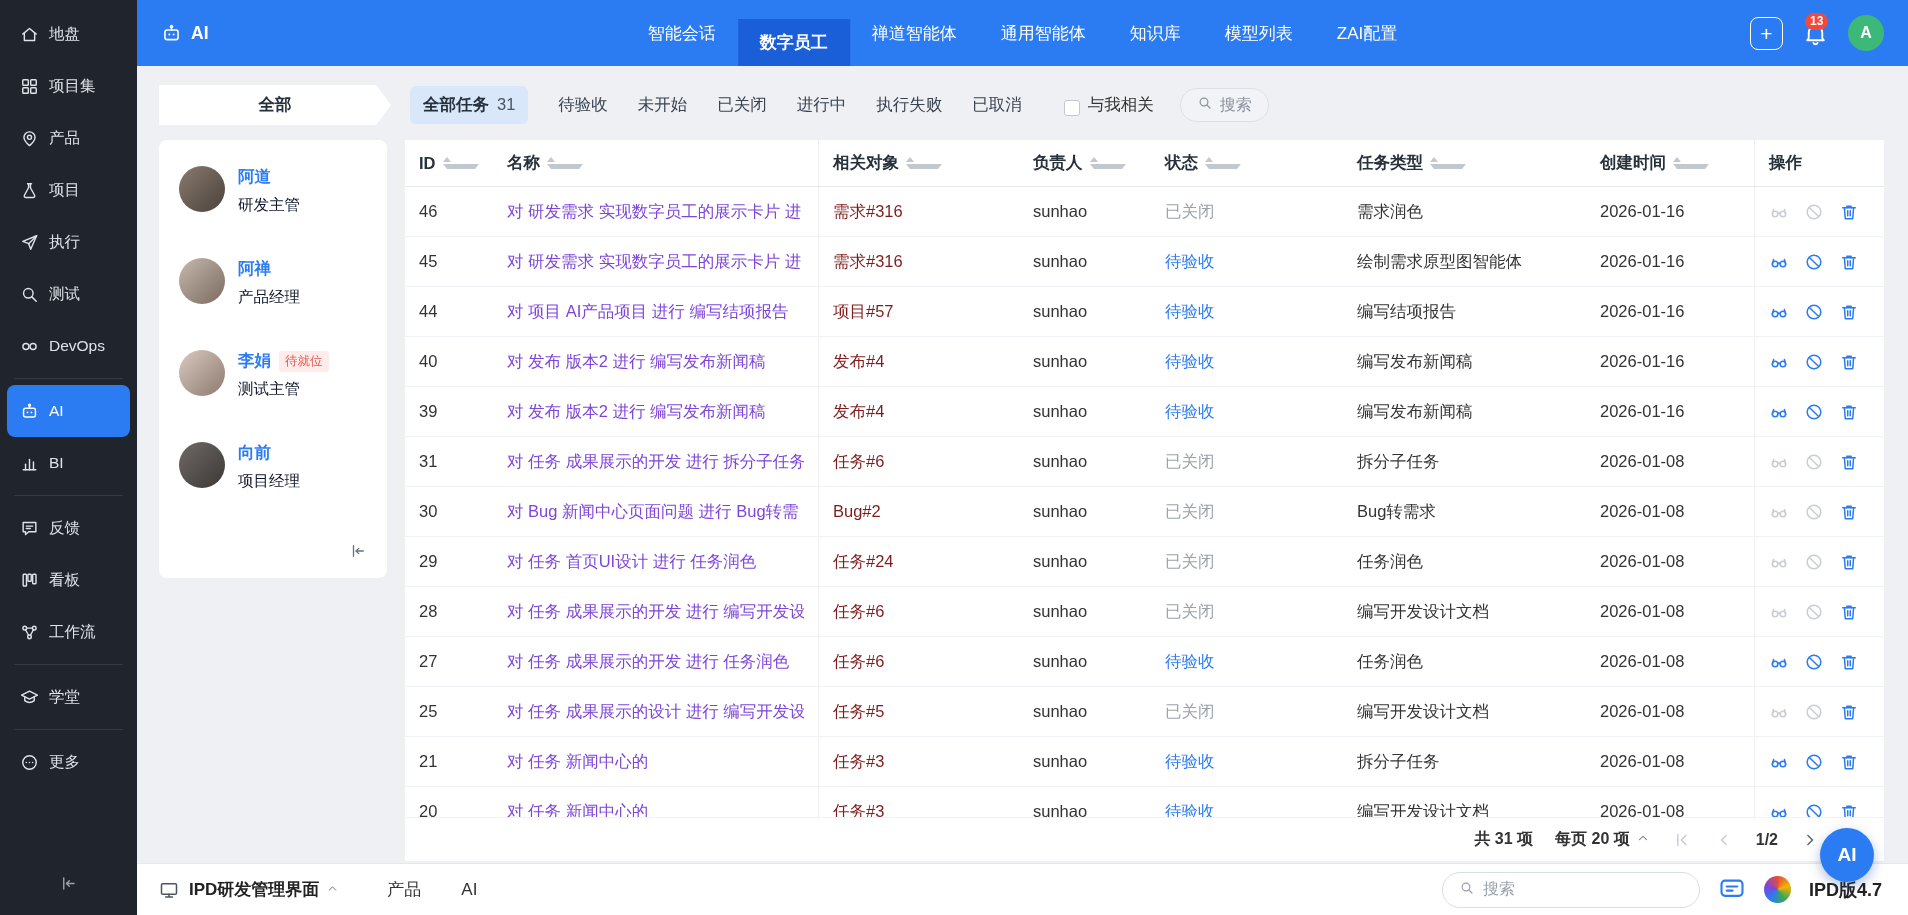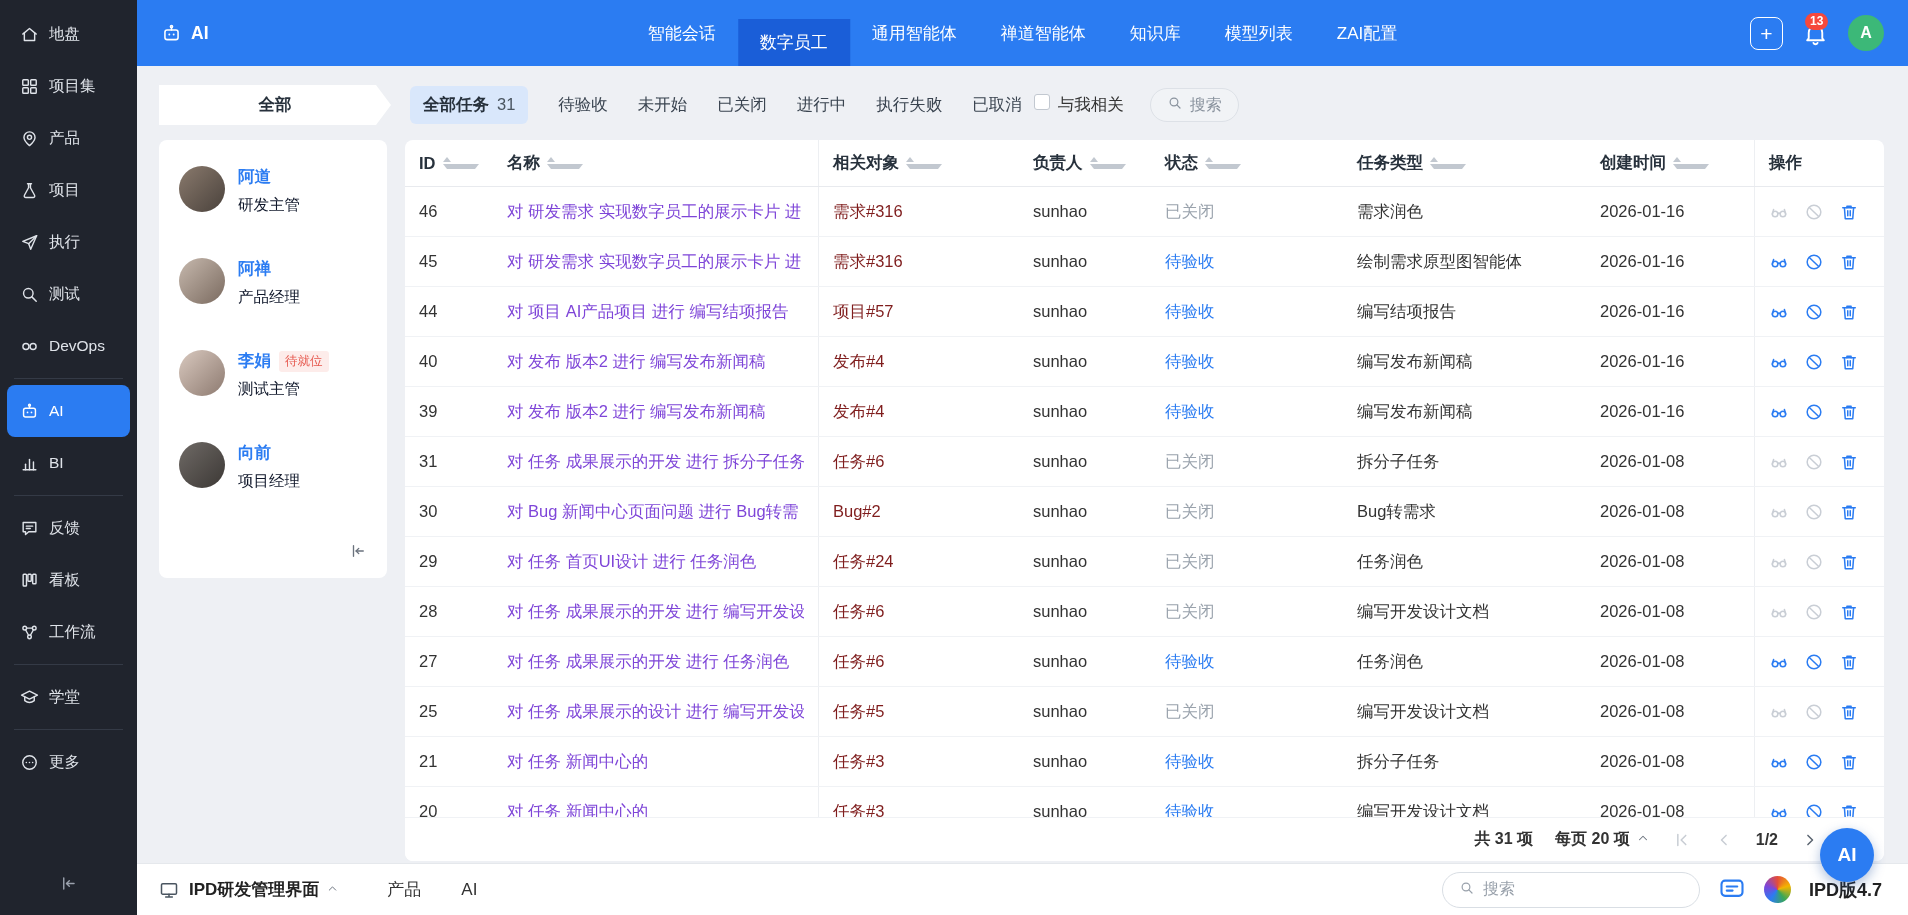--- a/index.html
+++ b/index.html
@@ -28,21 +28,21 @@
   .topbar { height:66px; background:#2b7cf2; display:flex; align-items:center;
     color:#fff; flex:none; position:relative; }
   .brand { display:flex; align-items:center; gap:9px; margin-left:24px; font-size:17.5px;
     font-weight:600; }
   .brand .bicon { width:21px; height:21px; display:inline-flex; }
   .brand .bicon svg { width:21px; height:21px; }
   .topnav { position:absolute; left:50%; transform:translateX(-50%); height:66px;
     display:flex; align-items:stretch; }
   .topnav .tn { display:flex; align-items:center; padding:0 22px; font-size:17px;
     cursor:pointer; white-space:nowrap; }
-  .topnav .tn.active { background:#1a5ed8; font-weight:400;margin-top:19px; }
+  .topnav .tn.active { background:#1a5ed8; font-weight:700;margin-top:19px; }
   .top-actions { margin-left:auto; display:flex; align-items:center; gap:20px;
     padding-right:24px; }
   .plus-btn { width:33px; height:33px; border:1.8px solid #fff; border-radius:8px;
     background:transparent; color:#fff; font-size:21px; line-height:29px; cursor:pointer; }
   .bell-wrap { position:relative; width:25px; height:25px; cursor:pointer; }
   .bell-wrap svg { width:25px; height:25px; }
   .bell-badge { position:absolute; top:-8px; left:2px; background:#f5483b; color:#fff;
     font-size:12px; line-height:17px; height:17px; padding:0 5px; border-radius:9px;
     font-weight:600; }
   .user-avatar { width:36px; height:36px; border-radius:50%; background:#3cb878;
@@ -56,21 +56,21 @@
     margin-bottom:14px; }
   .crumb { width:232px; height:40px; background:#fff; flex:none; display:flex;
     align-items:center; justify-content:center; font-size:16.5px; font-weight:700;
     color:#27313c; clip-path:polygon(0 0, calc(100% - 15px) 0, 100% 50%,
     calc(100% - 15px) 100%, 0 100%); cursor:pointer; }
   .ftabs { display:flex; align-items:center; gap:30px; margin-left:19px; }
   .ftab { font-size:16.5px; color:#3a4450; cursor:pointer; white-space:nowrap; }
   .ftab.active { background:#d9e7fb; padding:8px 13px; border-radius:6px; color:#27313c;
     font-weight:700; }
   .ftab .count { font-weight:400; color:#4a5560; margin-left:8px; }
-  .chk { display:flex; align-items:flex-start; gap:8px; margin-left:12px; font-size:16.5px;
+  .chk { display:flex; align-items:flex-end; gap:8px; margin-left:42px; font-size:16.5px;
     color:#333; cursor:pointer; white-space:nowrap; }
   .chk .box { width:16px; height:16px; border:1.5px solid #c2c8d0; border-radius:3px;
     background:#fff; }
   .searchpill { display:flex; align-items:center; gap:7px; margin-left:26px; height:34px;
     padding:0 16px; border-radius:17px; background:#f1f3f6; border:1px solid #dde1e7;
     color:#8a939e; font-size:16px; cursor:text; }
   .searchpill svg { width:16px; height:16px; }
 
   .body-row { flex:1; min-height:0; display:flex; align-items:flex-start; }
 
@@ -85,21 +85,21 @@
   .av3 { background:linear-gradient(135deg,#6f6a66,#3c3835); }
   .emp-name { font-size:16.5px; font-weight:700; color:#2b7cf2; cursor:pointer;
     display:flex; align-items:center; gap:8px; }
   .emp-role { font-size:15.5px; color:#0f172a; margin-top:7px; }
   .emp-badge { background:#fdecea; color:#e6574d; font-size:12.5px; font-weight:400;
     padding:2px 6px; border-radius:3px; }
   .panel-collapse { margin-top:auto; align-self:flex-end; color:#6a727d; cursor:pointer; }
   .panel-collapse svg { width:18px; height:18px; }
 
   
-  .tablecard { flex:1; min-width:0; background:#fff; border-radius:8px; height:721px;
+  .tablecard { flex:1; min-width:0; background:#fff; border-radius:1px; height:721px;
     display:flex; flex-direction:column; overflow:hidden; }
   .trow { display:grid; grid-template-columns:88px 326px 200px 132px 192px 243px 168px 1fr;
     align-items:center; }
   .thead { flex:none; height:47px; border-bottom:1px solid #e8eaee; }
   .th { display:flex; align-items:center; font-size:16.5px; font-weight:700;
     color:#27313c; padding:0 14px; height:100%; white-space:nowrap; overflow:hidden; }
   .sort { display:inline-flex; flex-direction:column; gap:2px; margin-left:7px;
     cursor:pointer; }
   .sort .tu { width:0; height:0; border-left:4.5px solid transparent;
     border-right:4.5px solid transparent; border-bottom:5px solid #c2c8d0; }
@@ -331,22 +331,22 @@
               <circle cx="14.5" cy="13.2" r="1.1" fill="currentColor" stroke="none"></circle>
               <path d="M12 8V5.2"></path>
               <circle cx="12" cy="4" r="1.2"></circle>
             </svg>
           </span>
         <span>AI</span>
       </div>
       <nav class="topnav" id="top-nav">
           <div class="tn">智能会话</div>
           <div class="tn active">数字员工</div>
+          <div class="tn">禅道智能体</div>
           <div class="tn">通用智能体</div>
-          <div class="tn">禅道智能体</div>
           <div class="tn">知识库</div>
           <div class="tn">模型列表</div>
           <div class="tn">ZAI配置</div>
         </nav>
       <div class="top-actions">
         <button class="plus-btn">+</button>
         <div class="bell-wrap">
           <span id="bell-icon"><svg viewBox="0 0 24 24" fill="none" stroke="currentColor" stroke-width="1.8" stroke-linecap="round" stroke-linejoin="round">
                 <path d="M18.5 16.5v-5.3a6.5 6.5 0 0 0-13 0v5.3L4 18.5h16l-1.5-2Z"></path>
                 <path d="M10 21a2.2 2.2 0 0 0 4 0"></path>

